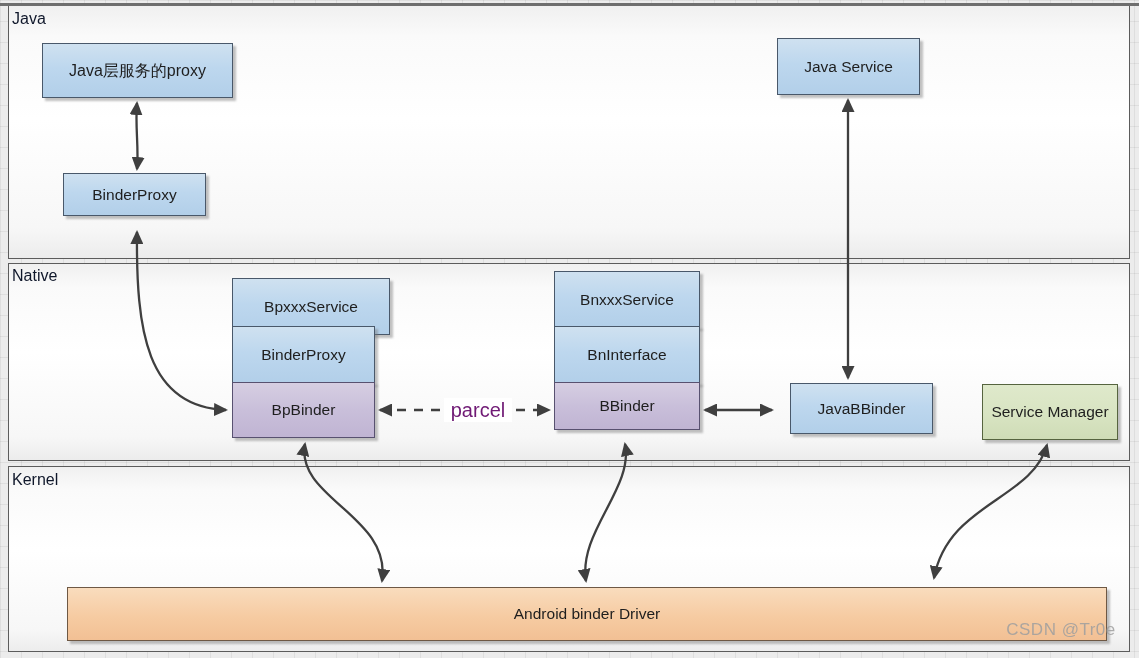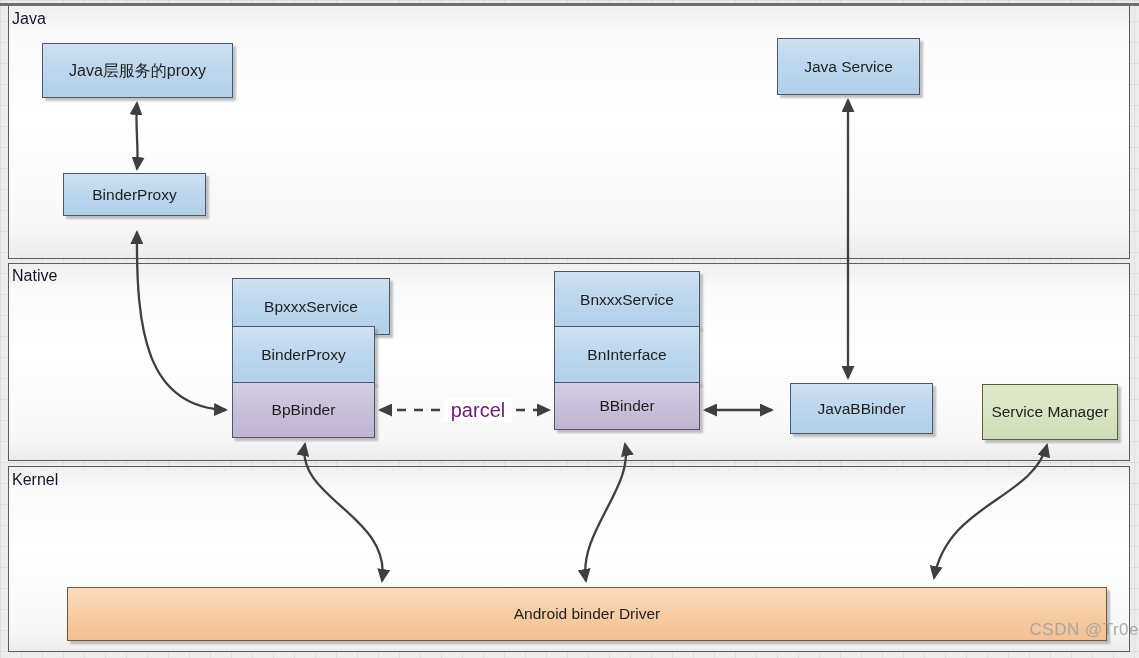--- a/index.html
+++ b/index.html
@@ -66,21 +66,21 @@
   .n-driver{left:67px;top:587px;width:1040px;height:54px;font-size:15.5px;}
   .arrow-layer{position:absolute;left:0;top:0;width:1139px;height:658px;pointer-events:none;}
   .parcel-label{
     position:absolute;left:444px;top:398px;width:68px;height:24px;
     background:#ffffff;color:#701a75;font-size:20px;
     display:flex;align-items:center;justify-content:center;
   }
   .watermark{
     position:absolute;left:983px;top:620px;width:156px;
     color:#9f9f9f;font-size:17px;letter-spacing:0.5px;opacity:0.85;
-    text-align:right;
+    text-align:center;
   }
 </style>
 </head>
 <body>
 
 <div class="top-frame-line"></div>
 
 <div class="band band--java"></div>
 <div class="band band--native"></div>
 <div class="band band--kernel"></div>

